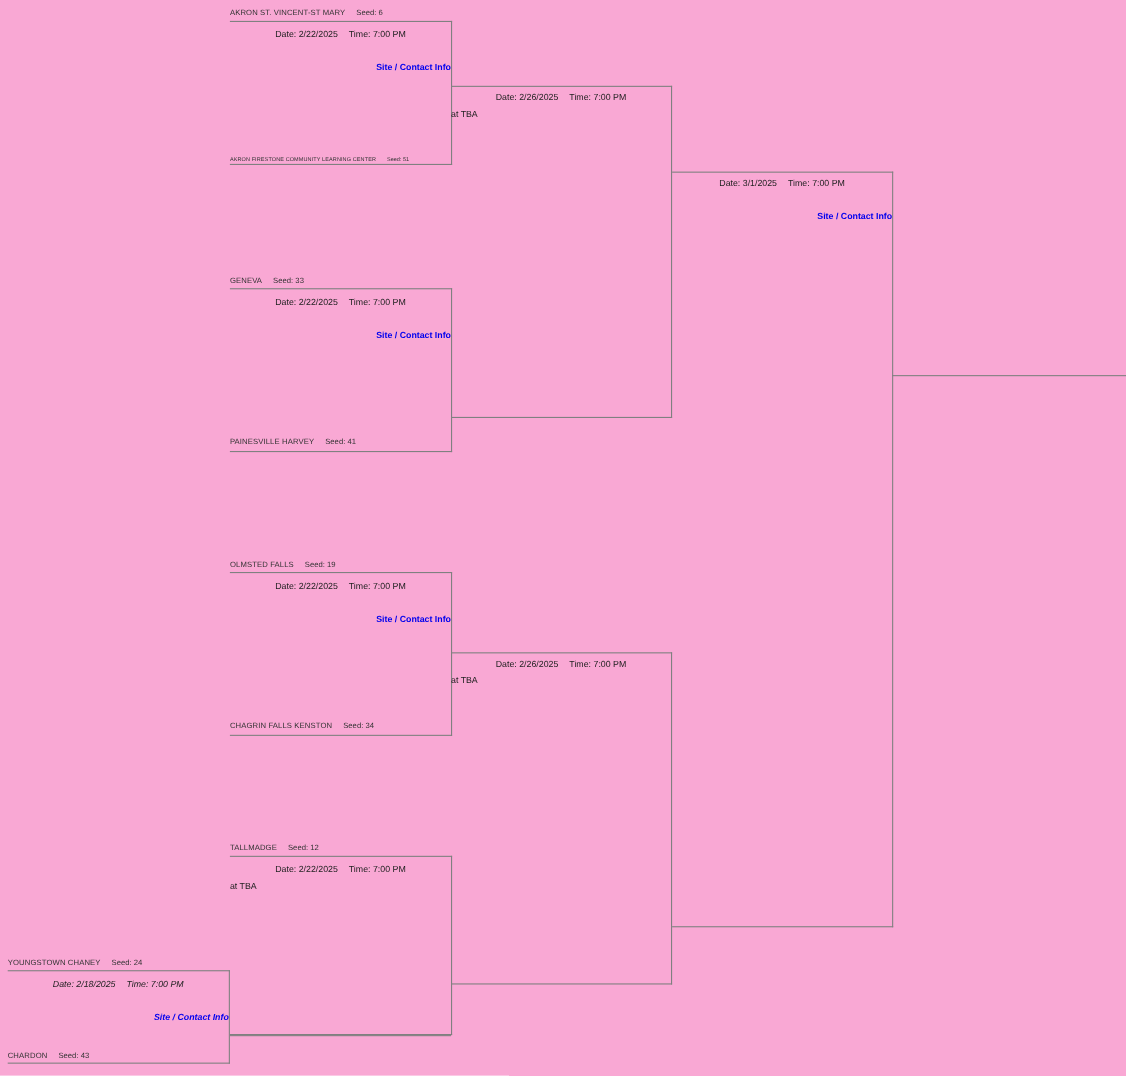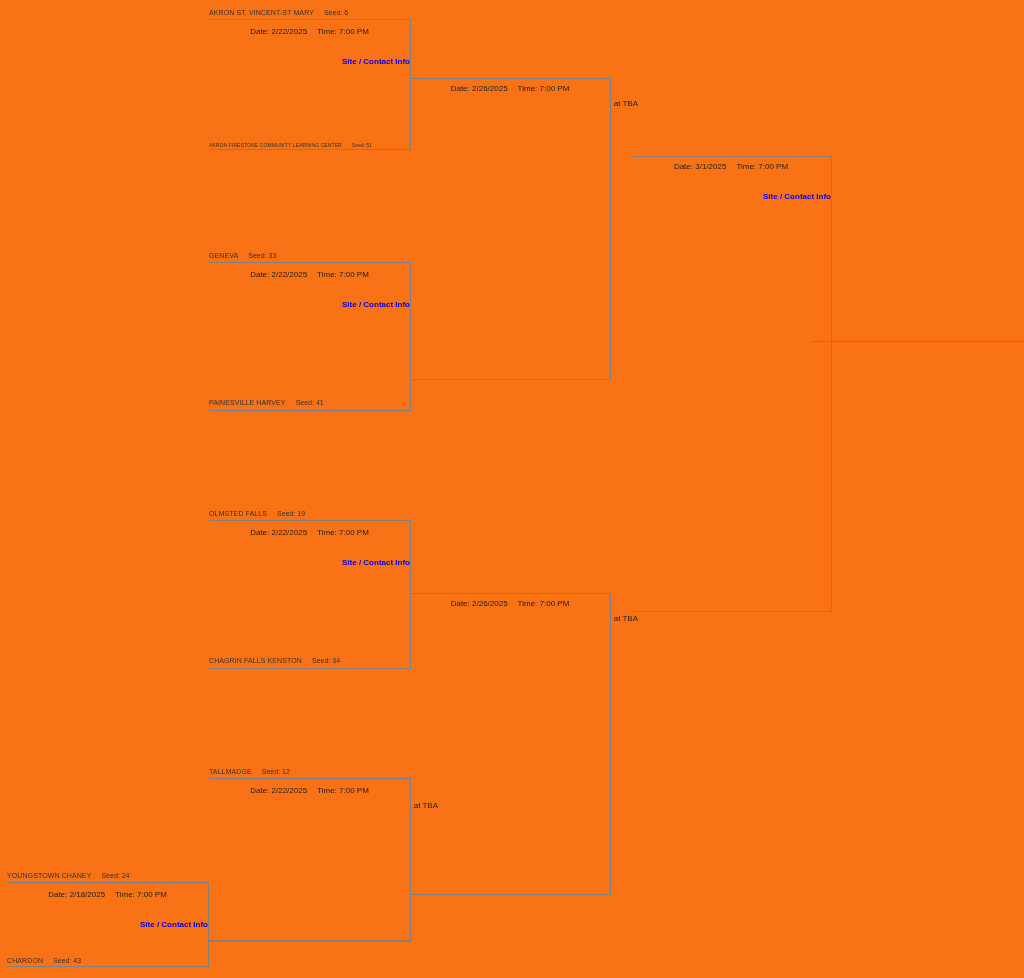--- a/index.html
+++ b/index.html
@@ -9,21 +9,21 @@
     background: #ffffff;
   }
   body {
     font-family: "Liberation Sans", sans-serif;
     color: #000000;
   }
   #bracket {
     position: relative;
     width: 1024px;
     height: 978px;
-    background: #f97316;
+    background: #f9a8d4;
     overflow: hidden;
   }
 
   
   .team-label {
     position: absolute;
     white-space: nowrap;
     color: #333333;
     line-height: 10px;
   }
@@ -56,25 +56,24 @@
     text-align: right;
     white-space: nowrap;
     color: #0000ee;
     font-weight: bold;
     text-decoration: none;
     line-height: 11px;
   }
   .at-tba {
     position: absolute;
     width: 100%;
-    text-align: right;
+    text-align: left;
     white-space: nowrap;
     color: #222222;
     line-height: 11px;
-    padding-left: 28px;
   }
 
   
   .hline {
     position: absolute;
     height: 0;
     border-top: 1px solid #808080;
   }
 </style>
 </head>
@@ -127,21 +126,21 @@
   <div class="match-box" style="left:209px; top:778px; width:202px; height:163px;">
     <div class="match-info" style="top:6px; font-size:8px;">
       <span>Date: 2/22/2025</span><span class="sep"></span><span>Time: 7:00 PM</span>
     </div>
     <div class="at-tba" style="top:21px; font-size:8px;">at TBA</div>
   </div>
 
   <div class="team-label" style="left:7px; top:871px; font-size:7px;">
     <span class="tname">YOUNGSTOWN CHANEY</span><span class="tseed">Seed: 24</span>
   </div>
-  <div class="match-box" style="left:7px; top:882px; width:202px; height:85px;">
+  <div class="match-box" style="left:7px; top:882px; width:202px; height:85px;font-style:italic;">
     <div class="match-info" style="top:6px; font-size:8px;">
       <span>Date: 2/18/2025</span><span class="sep"></span><span>Time: 7:00 PM</span>
     </div>
     <a class="site-link" href="#" style="top:36px; font-size:8px;">Site / Contact Info</a>
   </div>
   <div class="team-label" style="left:7px; top:956px; font-size:7px;">
     <span class="tname">CHARDON</span><span class="tseed">Seed: 43</span>
   </div>
 
   <div class="hline" style="left:209px; top:941px; width:201px;"></div>
@@ -153,21 +152,21 @@
     <div class="at-tba" style="top:19px; font-size:8px;">at TBA</div>
   </div>
 
   <div class="match-box" style="left:410px; top:593px; width:201px; height:302px;">
     <div class="match-info" style="top:4px; font-size:8px;">
       <span>Date: 2/26/2025</span><span class="sep"></span><span>Time: 7:00 PM</span>
     </div>
     <div class="at-tba" style="top:19px; font-size:8px;">at TBA</div>
   </div>
 
-  <div class="match-box" style="left:631px; top:156px; width:201px; height:456px;">
+  <div class="match-box" style="left:611px; top:156px; width:201px; height:687px;">
     <div class="match-info" style="top:4px; font-size:8px;">
       <span>Date: 3/1/2025</span><span class="sep"></span><span>Time: 7:00 PM</span>
     </div>
     <a class="site-link" href="#" style="top:34px; font-size:8px;">Site / Contact Info</a>
   </div>
 
   <div class="hline" style="left:811px; top:341px; width:213px;"></div>
 
 </div>
 

